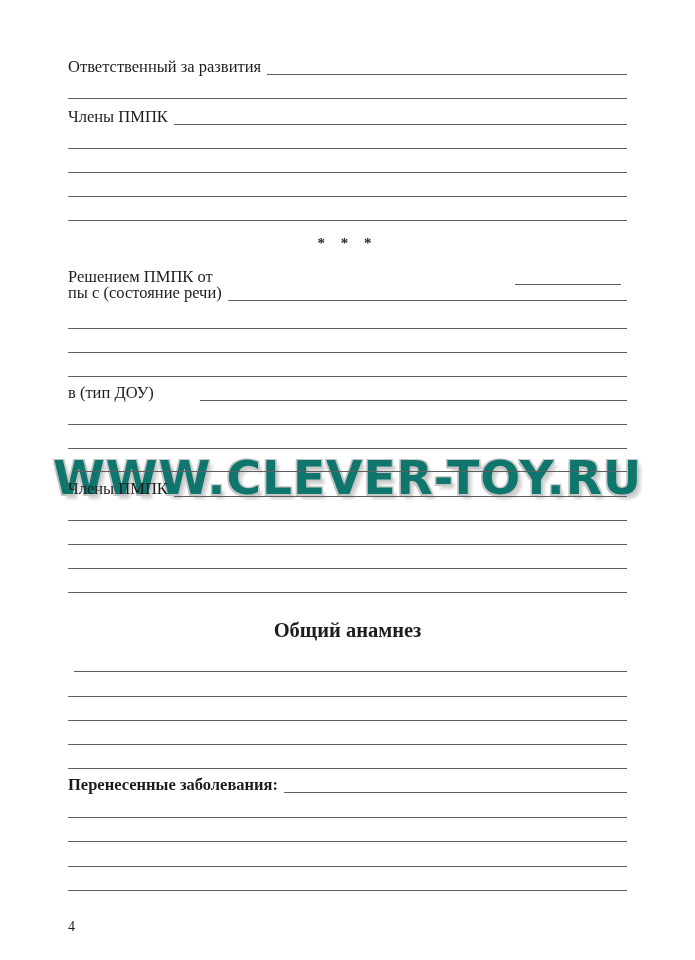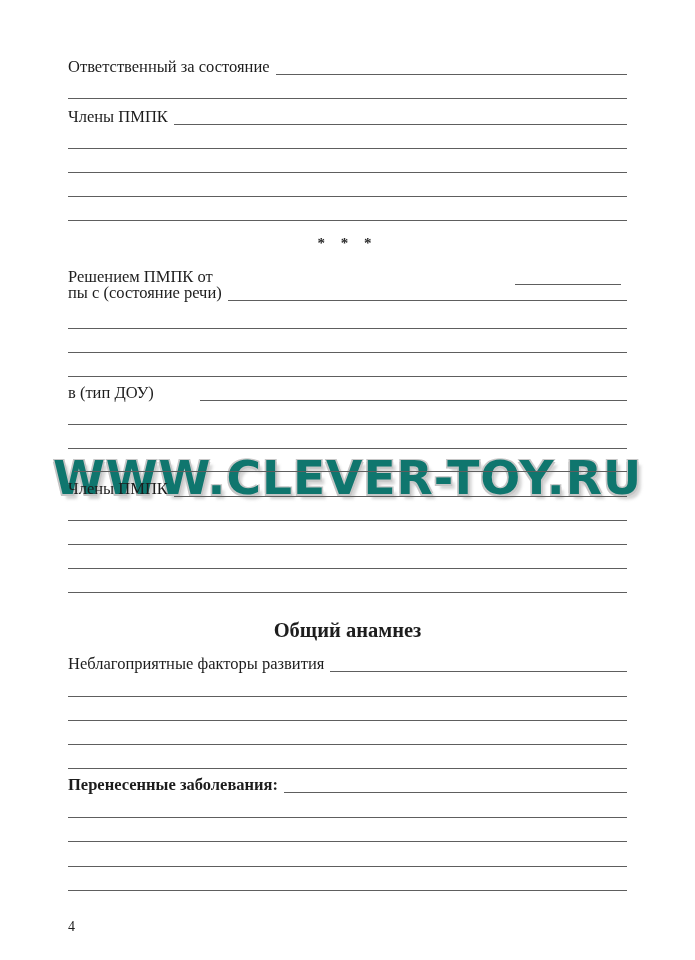--- a/index.html
+++ b/index.html
@@ -93,21 +93,21 @@
   }
 </style>
 </head>
 <body>
 
 <div class="page">
   <div class="watermark">WWW.CLEVER-TOY.RU</div>
 
   <div id="form-rows">
       <div class="row field" style="height: 25px; top: 50px;">
-        <span class="label">Ответственный за состояние</span>
+        <span class="label">Ответственный за развития</span>
         <span class="fill"></span>
       </div>
       <div class="row blank" style="height: 25px; top: 74px;">
         <span class="fill"></span>
       </div>
       <div class="row field" style="height: 25px; top: 100px;">
         <span class="label">Члены ПМПК</span>
         <span class="fill"></span>
       </div>
       <div class="row blank" style="height: 25px; top: 124px;">
@@ -168,21 +168,20 @@
       <div class="row blank" style="height: 25px; top: 544px;">
         <span class="fill"></span>
       </div>
       <div class="row blank" style="height: 25px; top: 568px;">
         <span class="fill"></span>
       </div>
       <div class="row heading" style="height: 28px; top: 614px;">
         <span class="label">Общий анамнез</span>
       </div>
       <div class="row field" style="height: 25px; top: 647px;">
-        <span class="label">Неблагоприятные факторы развития</span>
         <span class="fill"></span>
       </div>
       <div class="row blank" style="height: 25px; top: 672px;">
         <span class="fill"></span>
       </div>
       <div class="row blank" style="height: 25px; top: 696px;">
         <span class="fill"></span>
       </div>
       <div class="row blank" style="height: 25px; top: 720px;">
         <span class="fill"></span>

